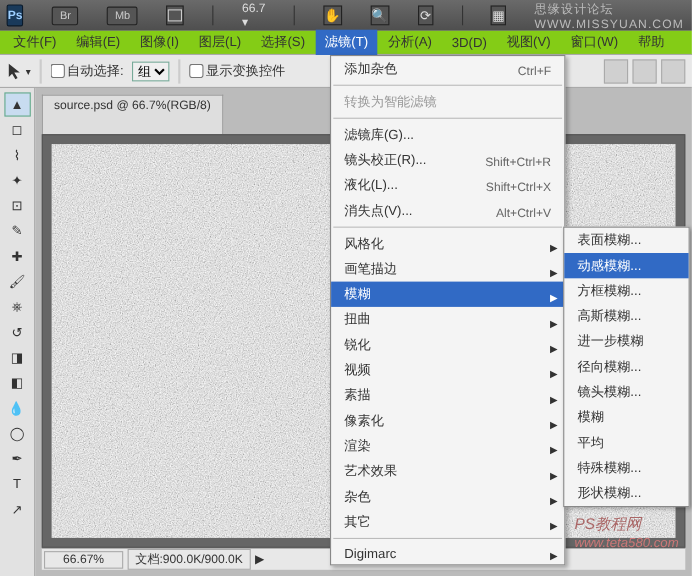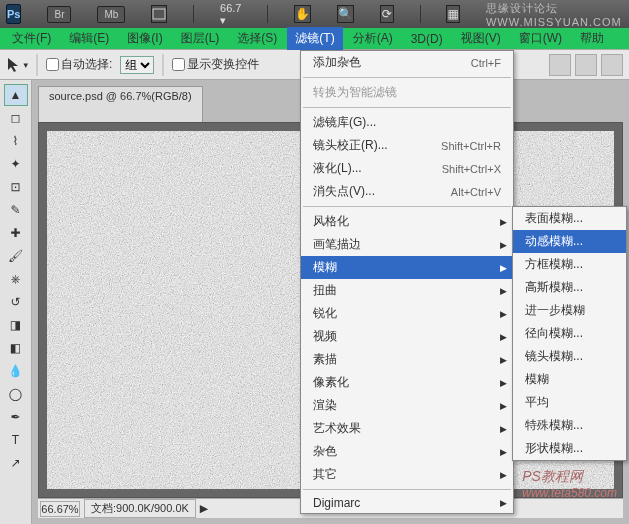--- a/index.html
+++ b/index.html
@@ -4,44 +4,44 @@
 <style>
 * { box-sizing: border-box; margin: 0; padding: 0; font-family: "Microsoft YaHei", "SimSun", sans-serif; }
 body { width: 629px; height: 524px; overflow: hidden; background: #f0f0f0; font-size: 12px; color: #333; position: relative; }
 .titlebar { height: 28px; background: linear-gradient(#6a6a6a,#4e4e4e); display: flex; align-items: center; padding: 0 6px; color: #ddd; gap: 26px; }
 .titlebar .ps-icon { width: 20px; height: 20px; background: #1a3a5a; color: #9ecfff; font-weight: bold; display: flex; align-items: center; justify-content: center; font-size: 11px; border-radius: 2px; border: 1px solid #0a1a2a; }
 .titlebar .tb-btn { border: 1px solid #222; background: #555; color: #ccc; font-size: 10px; padding: 2px 6px; border-radius: 2px; }
 .titlebar .tb-icon { width: 20px; height: 18px; border: 1px solid #222; background: #555; display: flex; align-items: center; justify-content: center; }
 .titlebar .tb-sep { width: 1px; height: 18px; background: #333; }
 .titlebar .zoom-title { font-size: 11px; color: #ddd; }
 .titlebar .brand { margin-left: auto; font-size: 11px; color: #bbb; letter-spacing: 1px; }
-.menubar { height: 22px; background: #22c55e; border-bottom: 1px solid #aaa; display: flex; align-items: center; padding: 0 4px; gap: 2px; }
+.menubar { height: 22px; background: #84cc16; border-bottom: 1px solid #aaa; display: flex; align-items: center; padding: 0 4px; gap: 2px; }
 .menubar .menu-item { padding: 3px 8px; cursor: default; font-size: 12px; }
 .menubar .menu-item.open { background: #316ac5; color: #fff; }
 .optionsbar { height: 30px; background: #e8e8e8; border-bottom: 1px solid #aaa; display: flex; align-items: center; padding: 0 6px; gap: 8px; font-size: 12px; }
 .optionsbar .arrow-icon { width: 22px; height: 22px; display: flex; align-items: center; justify-content: center; }
 .optionsbar input[type=checkbox] { vertical-align: middle; margin-right: 2px; }
 .optionsbar select { font-size: 12px; border: 1px solid #7a9; }
 .optionsbar .sep { width: 2px; height: 22px; background: #ccc; }
 .optionsbar .right-icons { margin-left: auto; display: flex; gap: 4px; }
 .optionsbar .ri { width: 22px; height: 22px; background: #d0d0d0; border: 1px solid #aaa; }
 .workspace { display: flex; height: calc(524px - 28px - 22px - 30px); position: relative; }
 .toolbar { width: 32px; background: #e2e2e2; border-right: 1px solid #aaa; display: flex; flex-direction: column; align-items: center; padding-top: 4px; gap: 1px; }
 .tool { width: 24px; height: 22px; display: flex; align-items: center; justify-content: center; color: #333; cursor: default; border: 1px solid transparent; }
 .tool.active { background: #c8dcf0; border: 1px solid #6a8; }
 .doc-area { flex: 1; background: #bbb; display: flex; flex-direction: column; padding: 6px; }
 .doc-tab { height: 36px; background: #dedede; border: 1px solid #999; border-bottom: none; width: fit-content; padding: 3px 10px; font-size: 11px; }
 .canvas-wrap { border: 1px solid #555; background: #666; flex: 1; display: flex; padding: 8px; position: relative; }
 .noise-img { flex: 1; background: #fff; position: relative; overflow: hidden; }
 .noise-svg { width: 100%; height: 100%; display: block; }
 .statusbar { height: 20px; background: #e8e8e8; border-top: 1px solid #aaa; display: flex; align-items: center; font-size: 11px; }
-.statusbar .zoom { width: 40px; border: 1px solid #aaa; text-align: center; margin-left: 2px; padding: 1px 0; }
+.statusbar .zoom { width: 72px; border: 1px solid #aaa; text-align: center; margin-left: 2px; padding: 1px 0; }
 .statusbar .doc-info { border: 1px solid #aaa; padding: 1px 6px; margin-left: 4px; }
 .filter-menu { position: absolute; left: 300px; top: 50px; width: 214px; background: #f4f4f4; border: 1px solid #888; box-shadow: 2px 2px 4px rgba(0,0,0,0.3); z-index: 100; }
-.fm-item { display: flex; align-items: center; padding: 3px 12px; font-size: 12px; cursor: default; position: relative; }
+.fm-item { display: flex; align-items: flex-end; padding: 3px 12px; font-size: 12px; cursor: default; position: relative; }
 .fm-item.has-sub::after { content: "▶"; position: absolute; right: 6px; font-size: 9px; color: #333; }
 .fm-item.highlight { background: #316ac5; color: #fff; }
 .fm-item.highlight::after { color: #fff; }
 .fm-item .shortcut { margin-left: auto; font-size: 11px; color: #666; }
 .fm-sep { height: 1px; background: #bbb; margin: 3px 2px; }
 .fm-item.disabled { color: #999; }
 .blur-submenu { position: absolute; left: 512px; top: 206px; width: 115px; background: #f4f4f4; border: 1px solid #888; box-shadow: 2px 2px 4px rgba(0,0,0,0.3); z-index: 101; }
 .bg-text { position: absolute; right: 12px; bottom: 24px; color: #cc7777; font-size: 12px; font-style: italic; z-index: 0; }
 .bg-stamp { position: absolute; right: 50px; bottom: 60px; width: 50px; height: 70px; opacity: .5; z-index: 0; }
 </style>

